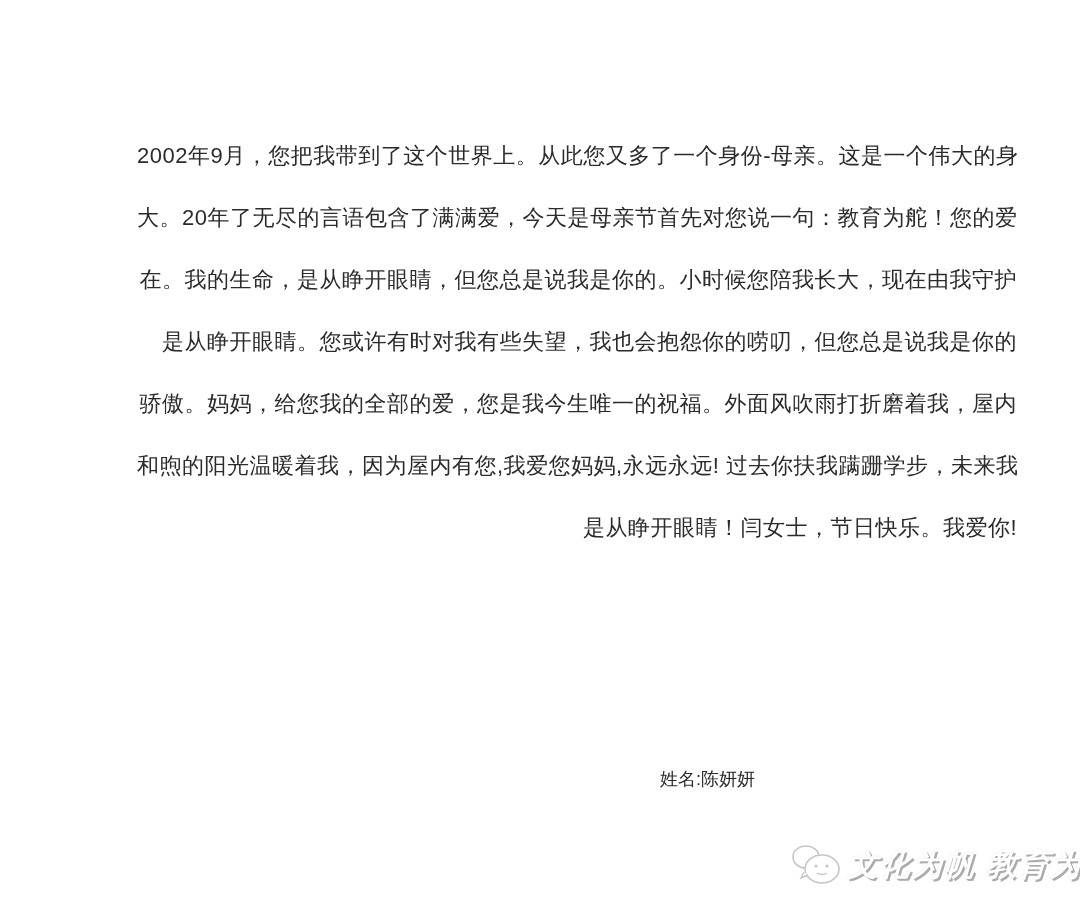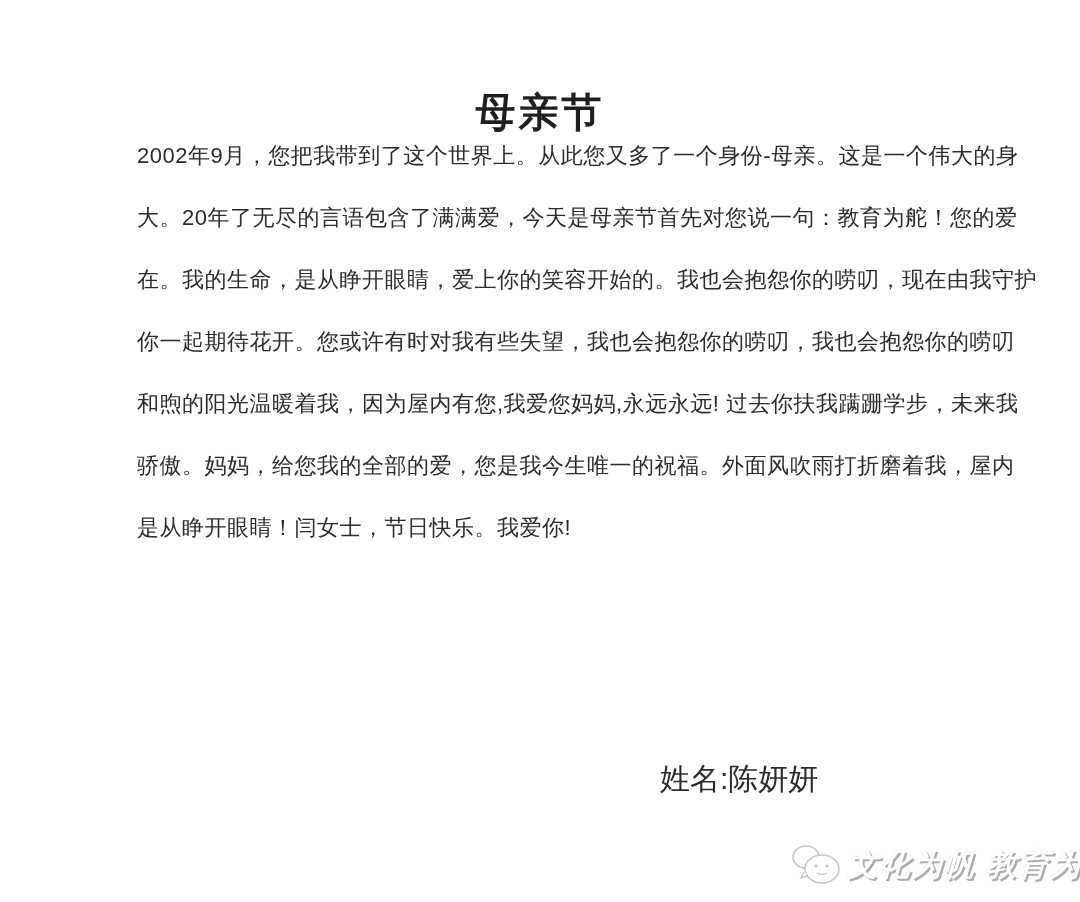--- a/index.html
+++ b/index.html
@@ -28,30 +28,31 @@
     color: #1f1f1f;
   }
   .body-text {
     position: absolute;
     left: 137px;
     top: 125px;
     width: 880px;
     font-size: 22px;
     line-height: 62px;
     color: #2b2b2b;
+    text-align: right;
   }
   .body-line {
     white-space: nowrap;
     letter-spacing: 0.5px;
   }
   .signature {
     position: absolute;
     left: 660px;
     top: 748px;
-    font-size: 30px;
+    font-size: 18px;
     line-height: 62px;
     color: #2b2b2b;
   }
   .sig-line {
     white-space: nowrap;
   }
   .watermark {
     position: absolute;
     left: 790px;
     top: 836px;
@@ -72,29 +73,28 @@
     color: #ffffff;
     text-shadow: 2px 2px 0 #ababab, 0 0 1px #d6d6d6;
     transform: skewX(-3deg);
   }
 </style>
 </head>
 <body>
 
 <div class="page">
 
-  <h1 class="doc-title">母亲节</h1>
 
   <div class="body-text">
     <div class="body-line">2002年9月，您把我带到了这个世界上。从此您又多了一个身份-母亲。这是一个伟大的身</div>
     <div class="body-line">大。20年了无尽的言语包含了满满爱，今天是母亲节首先对您说一句：教育为舵！您的爱</div>
-    <div class="body-line">在。我的生命，是从睁开眼睛，爱上你的笑容开始的。我也会抱怨你的唠叨，现在由我守护</div>
-    <div class="body-line">你一起期待花开。您或许有时对我有些失望，我也会抱怨你的唠叨，我也会抱怨你的唠叨</div>
+    <div class="body-line">在。我的生命，是从睁开眼睛，但您总是说我是你的。小时候您陪我长大，现在由我守护</div>
+    <div class="body-line">是从睁开眼睛。您或许有时对我有些失望，我也会抱怨你的唠叨，但您总是说我是你的</div>
+    <div class="body-line">骄傲。妈妈，给您我的全部的爱，您是我今生唯一的祝福。外面风吹雨打折磨着我，屋内</div>
     <div class="body-line">和煦的阳光温暖着我，因为屋内有您,我爱您妈妈,永远永远! 过去你扶我蹒跚学步，未来我</div>
-    <div class="body-line">骄傲。妈妈，给您我的全部的爱，您是我今生唯一的祝福。外面风吹雨打折磨着我，屋内</div>
     <div class="body-line">是从睁开眼睛！闫女士，节日快乐。我爱你!</div>
   </div>
 
   <div class="signature">
     <div class="sig-line">姓名:陈妍妍</div>
   </div>
 
   <div class="watermark">
     <span class="watermark-icon">
       <svg width="54" height="48" viewBox="0 0 54 48" fill="none" xmlns="http://www.w3.org/2000/svg">

